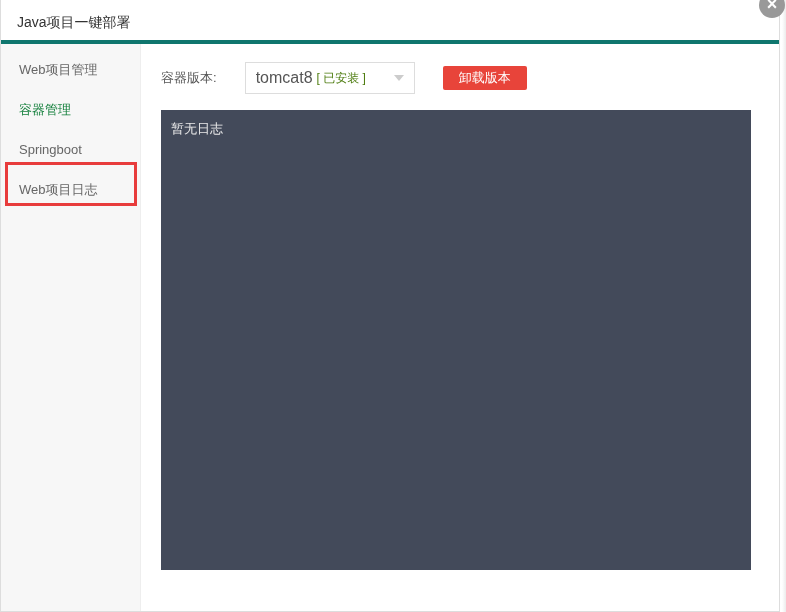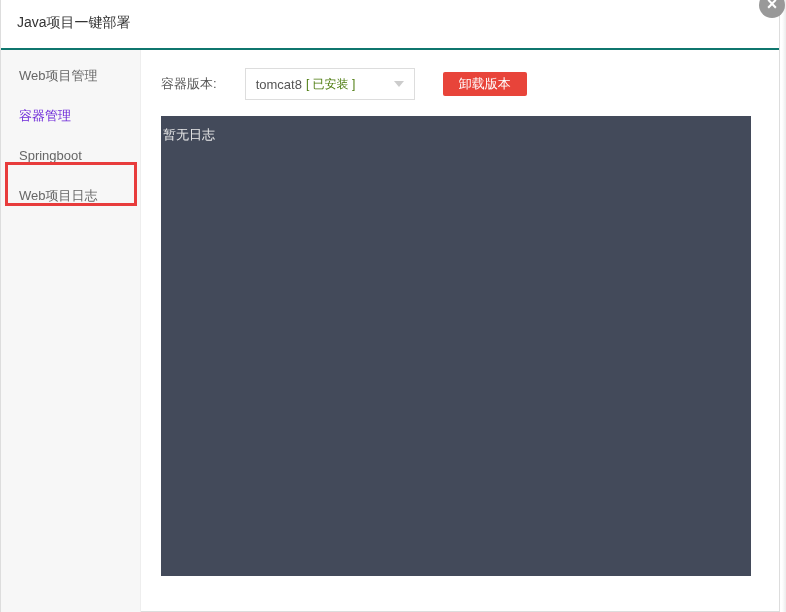--- a/index.html
+++ b/index.html
@@ -18,24 +18,24 @@
     }
     .modal {
       width: 780px;
       height: 612px;
       background: #fff;
       border: 1px solid #ddd;
       border-top: none;
       position: relative;
     }
     .modal-header {
-      height: 50px;
+      height: 44px;
       line-height: 44px;
       padding: 0 16px;
-      border-bottom: 2px solid #0f766e;
+      border-bottom: 4px solid #0f766e;
       font-size: 14px;
       color: #333;
     }
     .close-btn {
       position: absolute;
       top: -8px;
       right: -6px;
       width: 26px;
       height: 26px;
       border-radius: 50%;
@@ -60,21 +60,21 @@
     }
     .sidebar-item {
       height: 40px;
       line-height: 40px;
       padding-left: 18px;
       color: #666;
       font-size: 13px;
       cursor: pointer;
     }
     .sidebar-item.active {
-      color: #6d28d9;
+      color: #15803d;
     }
     .highlight-box {
       position: absolute;
       left: 4px;
       top: 162px;
       width: 132px;
       height: 44px;
       border: 3px solid #e83c3c;
       pointer-events: none;
     }
@@ -98,21 +98,21 @@
       height: 32px;
       border: 1px solid #ddd;
       background: #fff;
       cursor: pointer;
       display: flex;
       align-items: center;
       padding: 0 28px 0 10px;
     }
     .select-value {
       color: #555;
-      font-size: 13px;
+      font-size: 16px;
     }
     .select-installed {
       color: #4d7c0f;
       margin-left: 4px;
       font-size: 12px;
     }
     .select-arrow {
       position: absolute;
       right: 10px;
       top: 50%;
@@ -131,21 +131,21 @@
       border: none;
       font-size: 13px;
       cursor: pointer;
       border-radius: 2px;
     }
     .log-panel {
       width: 590px;
       height: 460px;
       background: #434a5a;
       color: #eaeaea;
-      padding: 10px 2px;
+      padding: 10px 10px;
       font-size: 13px;
       overflow: auto;
     }
     .right-edge {
       position: absolute;
       right: 0;
       top: 0;
       width: 4px;
       height: 100%;
       background: linear-gradient(to left, rgba(0,0,0,0.08), transparent);

